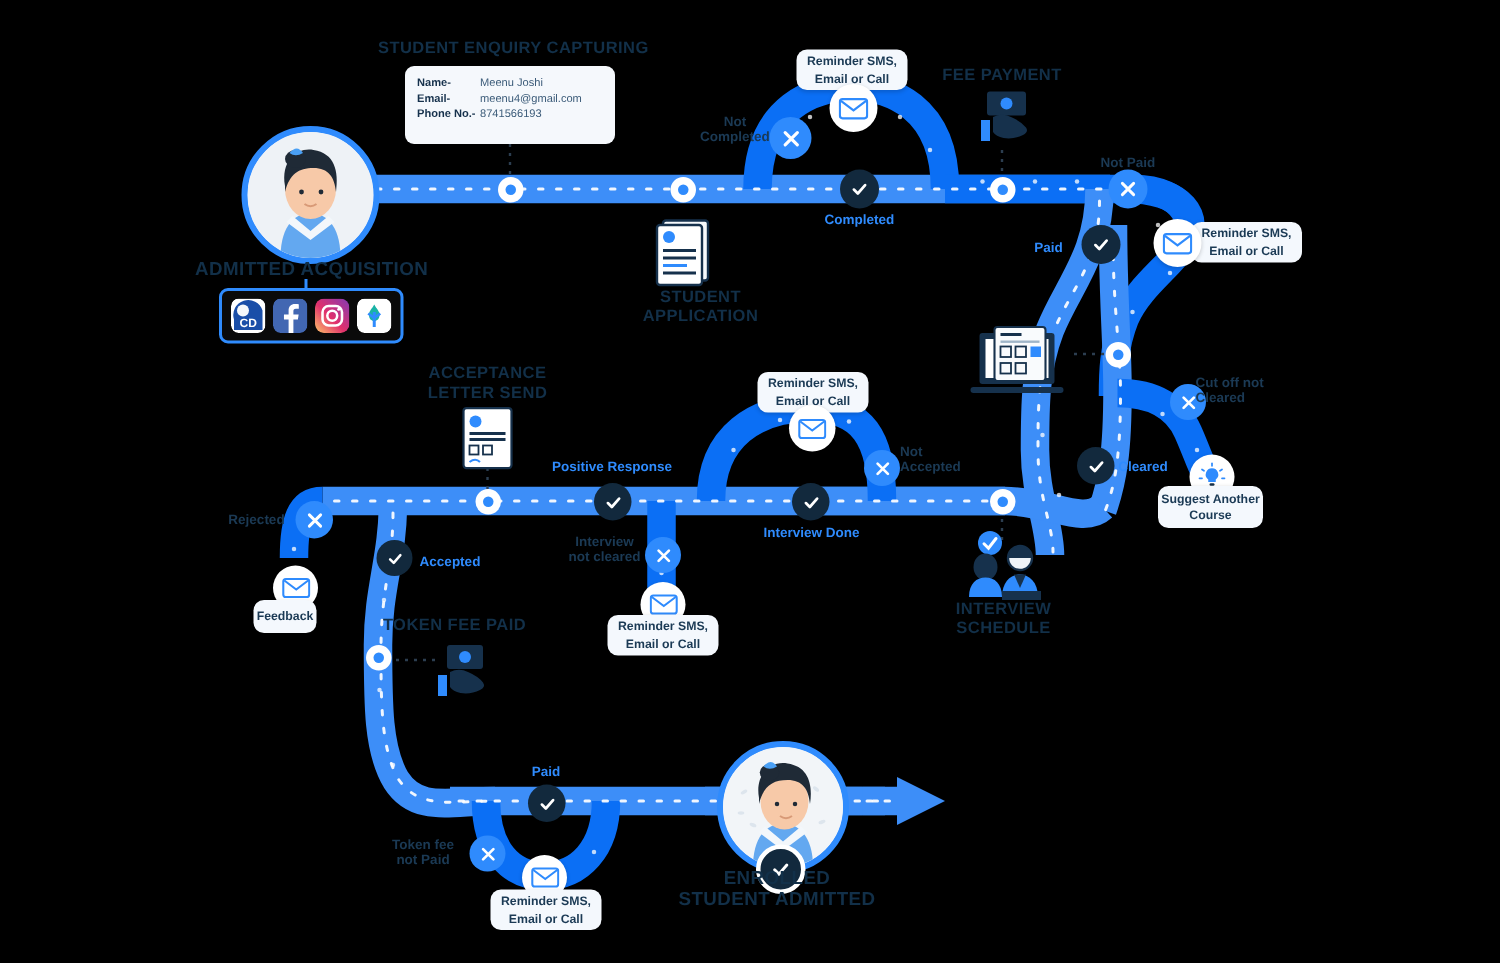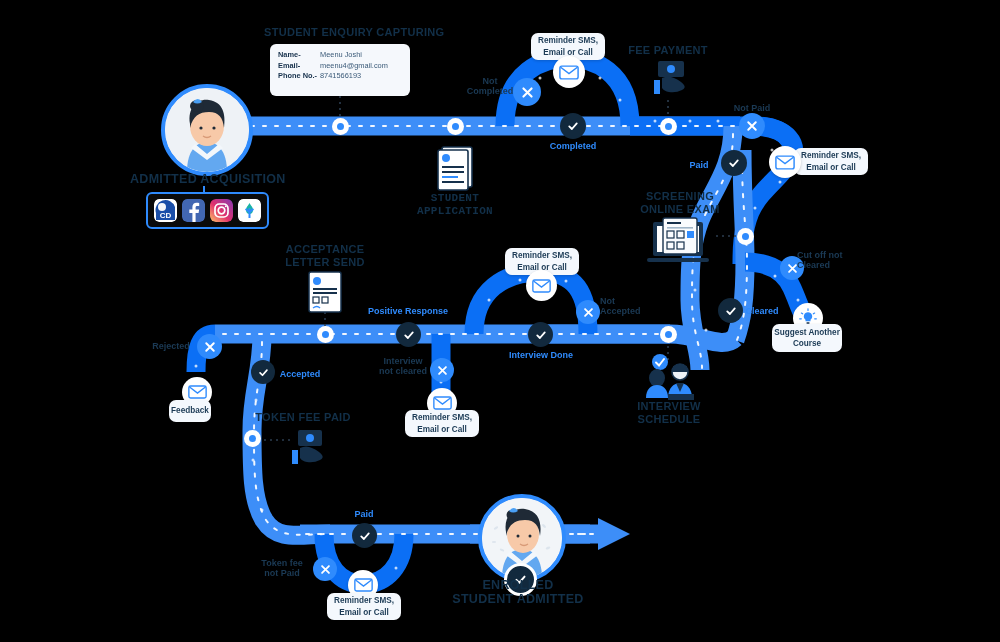--- a/index.html
+++ b/index.html
@@ -194,21 +194,21 @@
       <svg viewBox="0 0 23 23" width="23" height="23">
         <rect width="23" height="23" rx="5" fill="#fff"></rect>
         <path d="M11.5,4 C13,7 15,8 15,11 C15,13.5 13.5,15 11.5,15 C9.5,15 8,13.5 8,11 C8,8 10,7 11.5,4 Z" fill="#19b3a6"></path>
         <path d="M11.5,9 L11.5,19" stroke="#2f8bfd" stroke-width="2"></path>
         <path d="M11.5,13 L7.5,10" stroke="#2f8bfd" stroke-width="1.8"></path>
         <path d="M11.5,13 L15.5,10" stroke="#2f8bfd" stroke-width="1.8"></path>
       </svg>
     </span>
   </div>
 
-  <div class="lbl head" style="left:264px;top:26px;width:180px;">STUDENT ENQUIRY CAPTURING</div>
+  <div class="lbl head" style="left:252px;top:26px;width:180px;">STUDENT ENQUIRY CAPTURING</div>
   <div style="position:absolute;left:270px;top:44px;width:140px;height:52px;background:#f5f8fc;
               border-radius:6px;box-shadow:0 1px 3px rgba(0,0,0,.2);padding:6px 8px;box-sizing:border-box;">
     <div style="display:flex;font-size:7.4px;line-height:1.42;align-items:flex-end;">
       <div style="color:#16314c;font-weight:bold;width:42px;">
         <div>Name-</div>
         <div>Email-</div>
         <div>Phone No.-</div>
       </div>
       <div style="color:#3a5a78;">
         <div>Meenu Joshi</div>
@@ -225,21 +225,21 @@
     <svg viewBox="0 0 44 48" width="44" height="48">
       <rect x="8" y="3" width="30" height="40" rx="2" fill="#f7fafd" stroke="#16314c" stroke-width="1.6"></rect>
       <rect x="4" y="6" width="30" height="40" rx="2" fill="#fff" stroke="#16314c" stroke-width="1.6"></rect>
       <circle cx="12" cy="14" r="4" fill="#2f8bfd"></circle>
       <rect x="8" y="22" width="22" height="2" fill="#16314c"></rect>
       <rect x="8" y="27" width="22" height="2" fill="#16314c"></rect>
       <rect x="8" y="32" width="16" height="2" fill="#2f8bfd"></rect>
       <rect x="8" y="37" width="22" height="2" fill="#16314c"></rect>
     </svg>
   </div>
-  <div class="lbl head" style="left:405px;top:192px;width:100px;font-family:Liberation Mono, monospace;">STUDENT
+  <div class="lbl head" style="left:417px;top:192px;width:100px;">STUDENT
 APPLICATION</div>
   <div class="node" style="left:447px;top:118px;width:17px;height:17px;">
       <i style="width:7px;height:7px;"></i>
     </div>
 
   <div class="card" style="left:531px;top:33px;width:74px;height:27px;">Reminder SMS,
 Email or Call</div>
   <div class="mailc" style="left:553px;top:56px;width:32px;height:32px;">
     <svg viewBox="0 0 22 16" width="20" height="15">
       <rect x="1" y="1" width="20" height="14" rx="2" fill="#fff" stroke="#2f8bfd" stroke-width="1.6"></rect>
@@ -290,22 +290,20 @@
 
   <div class="card" style="left:794px;top:148px;width:74px;height:27px;">Reminder SMS,
 Email or Call</div>
   <div class="mailc" style="left:769px;top:146px;width:32px;height:32px;">
     <svg viewBox="0 0 22 16" width="20" height="15">
       <rect x="1" y="1" width="20" height="14" rx="2" fill="#fff" stroke="#2f8bfd" stroke-width="1.6"></rect>
       <path d="M1.8,2.2 L11,9.2 L20.2,2.2" fill="none" stroke="#2f8bfd" stroke-width="1.6"></path>
     </svg>
   </div>
 
-  <div class="lbl head" style="left:629px;top:190px;width:102px;">SCREENING
-ONLINE EXAM</div>
   <div class="icobox" style="left:645px;top:216px;width:70px;height:52px;">
     <svg viewBox="0 0 70 52" width="70" height="52">
       <rect x="8" y="6" width="50" height="34" rx="2" fill="#16314c"></rect>
       <rect x="12" y="10" width="42" height="26" fill="#fff"></rect>
       <rect x="2" y="42" width="62" height="4" rx="2" fill="#16314c"></rect>
       <rect x="18" y="2" width="34" height="36" rx="2" fill="#f9fbfd" stroke="#16314c" stroke-width="1.4"></rect>
       <rect x="22" y="6" width="14" height="2" fill="#16314c"></rect>
       <rect x="22" y="11" width="26" height="1.6" fill="#9fb5c8"></rect>
       <rect x="22" y="15" width="7" height="7" fill="none" stroke="#16314c" stroke-width="1.2"></rect>
       <rect x="32" y="15" width="7" height="7" fill="none" stroke="#16314c" stroke-width="1.2"></rect>

